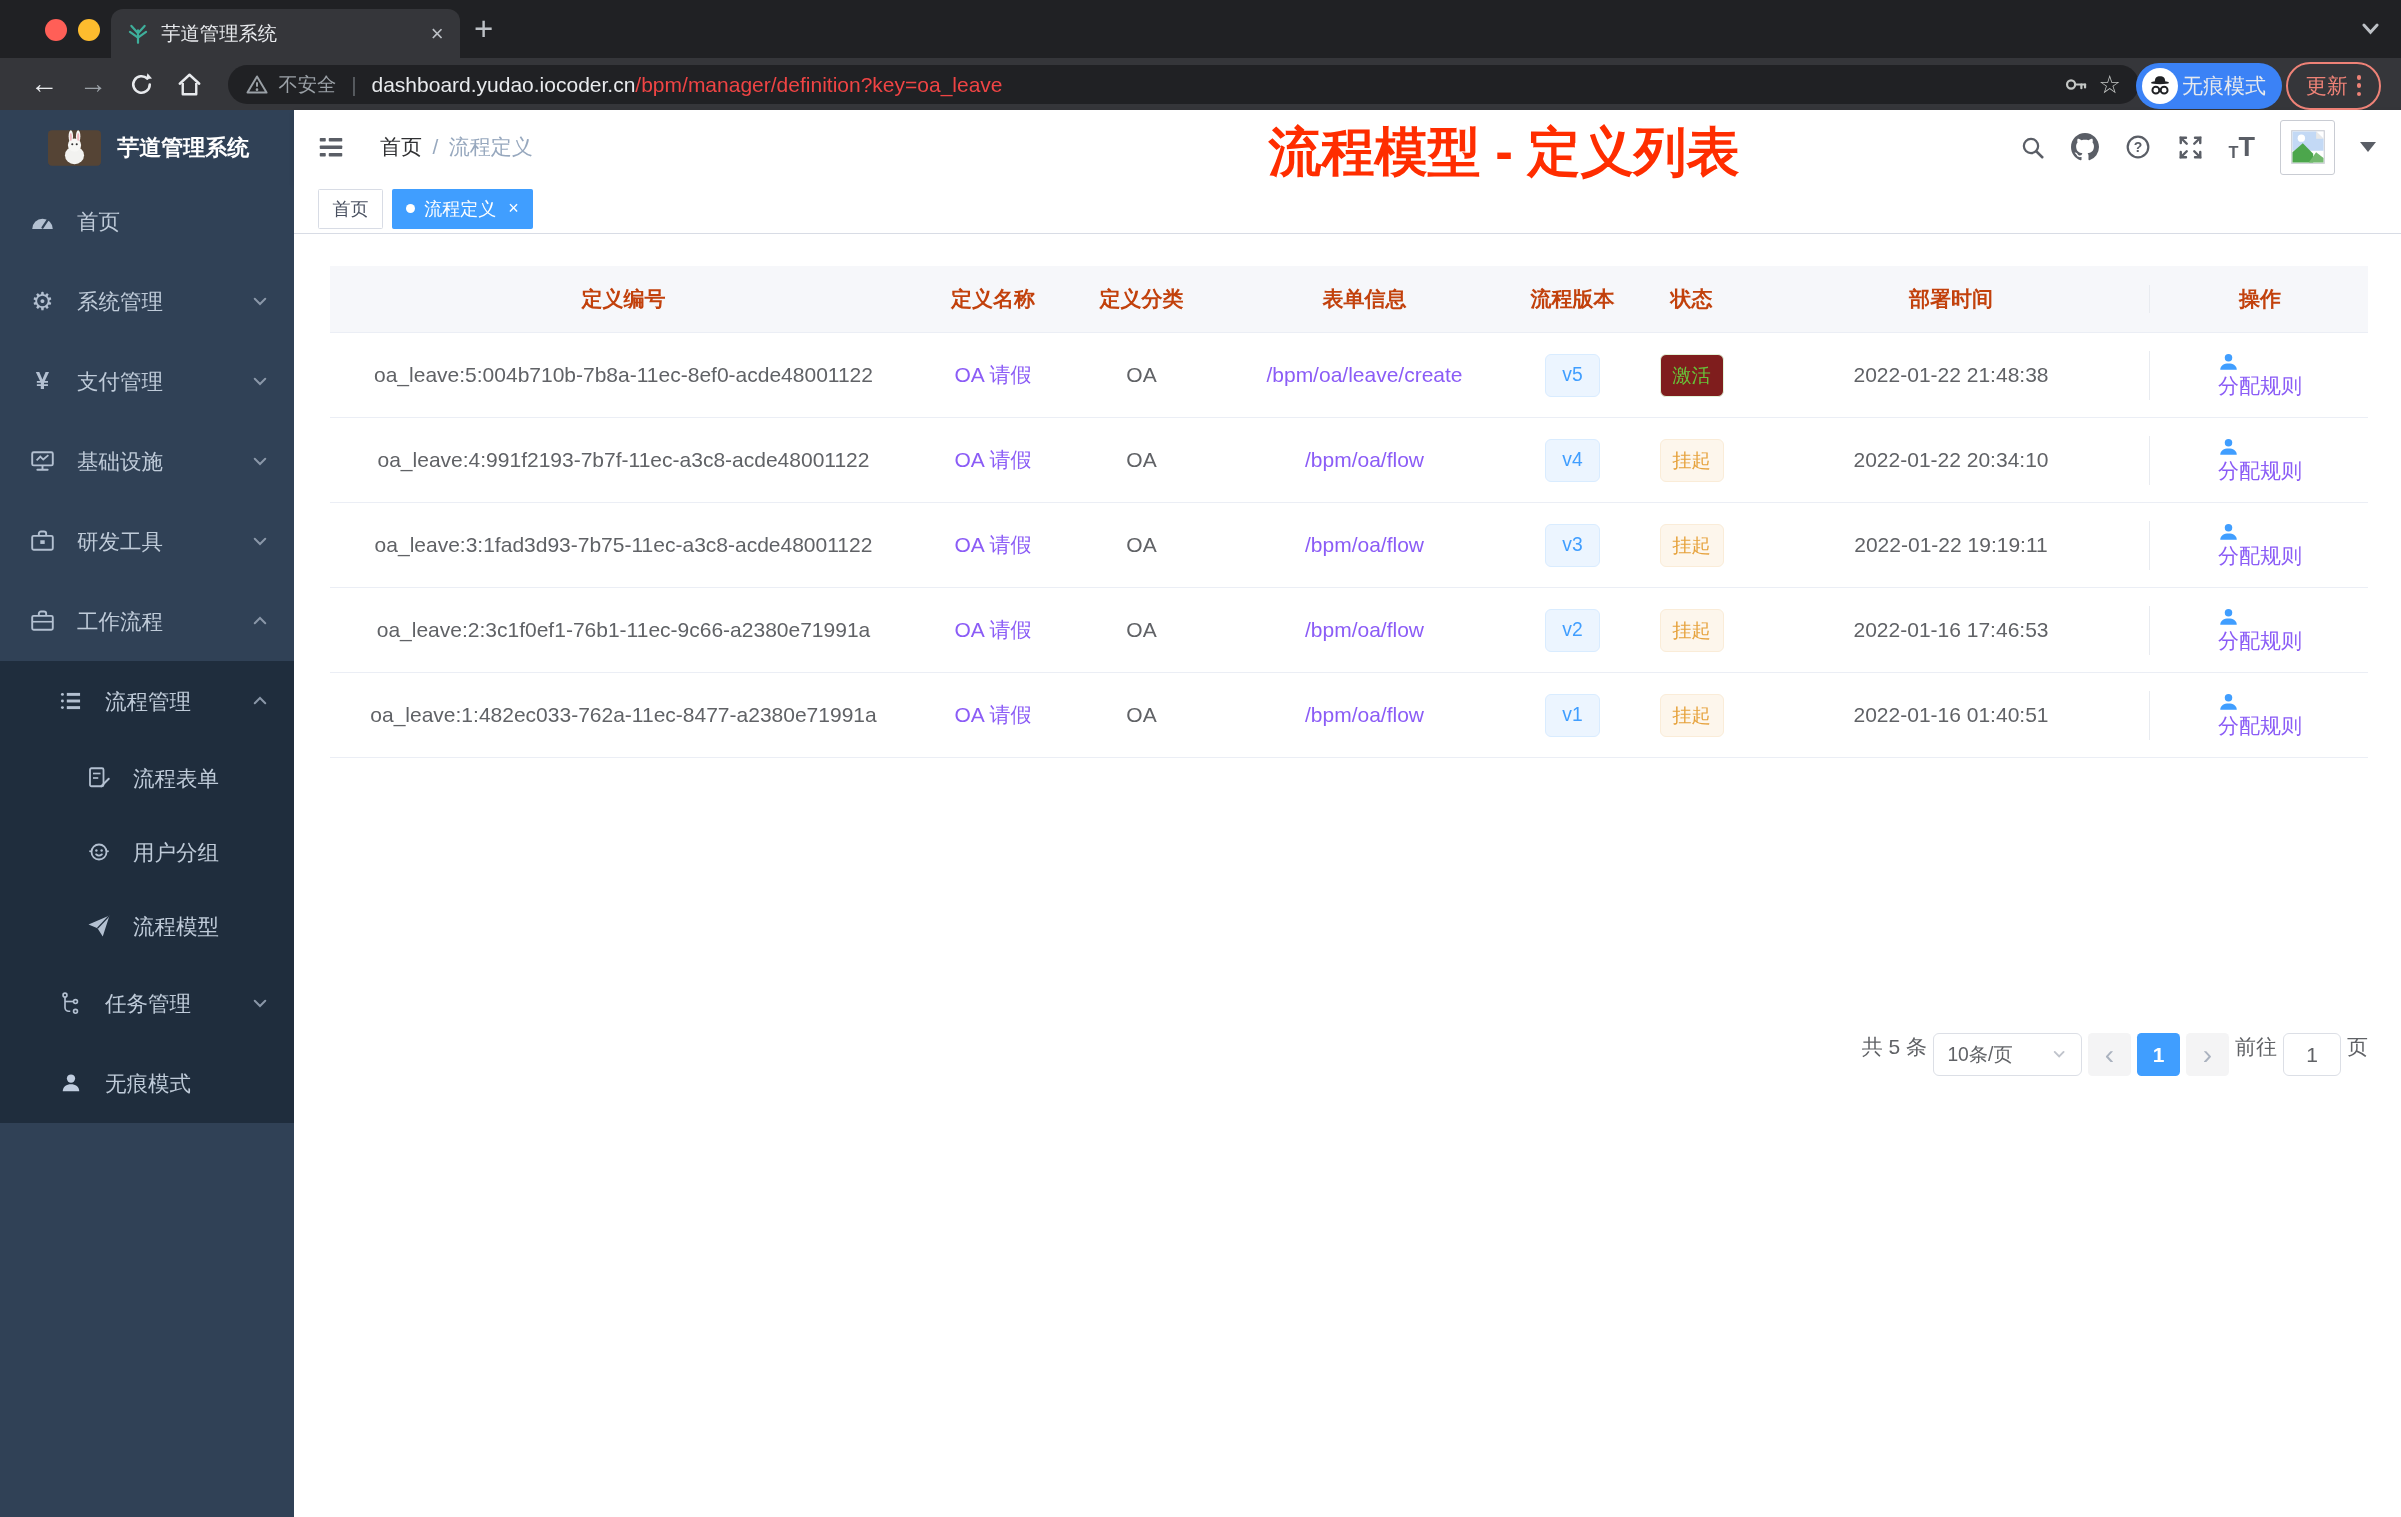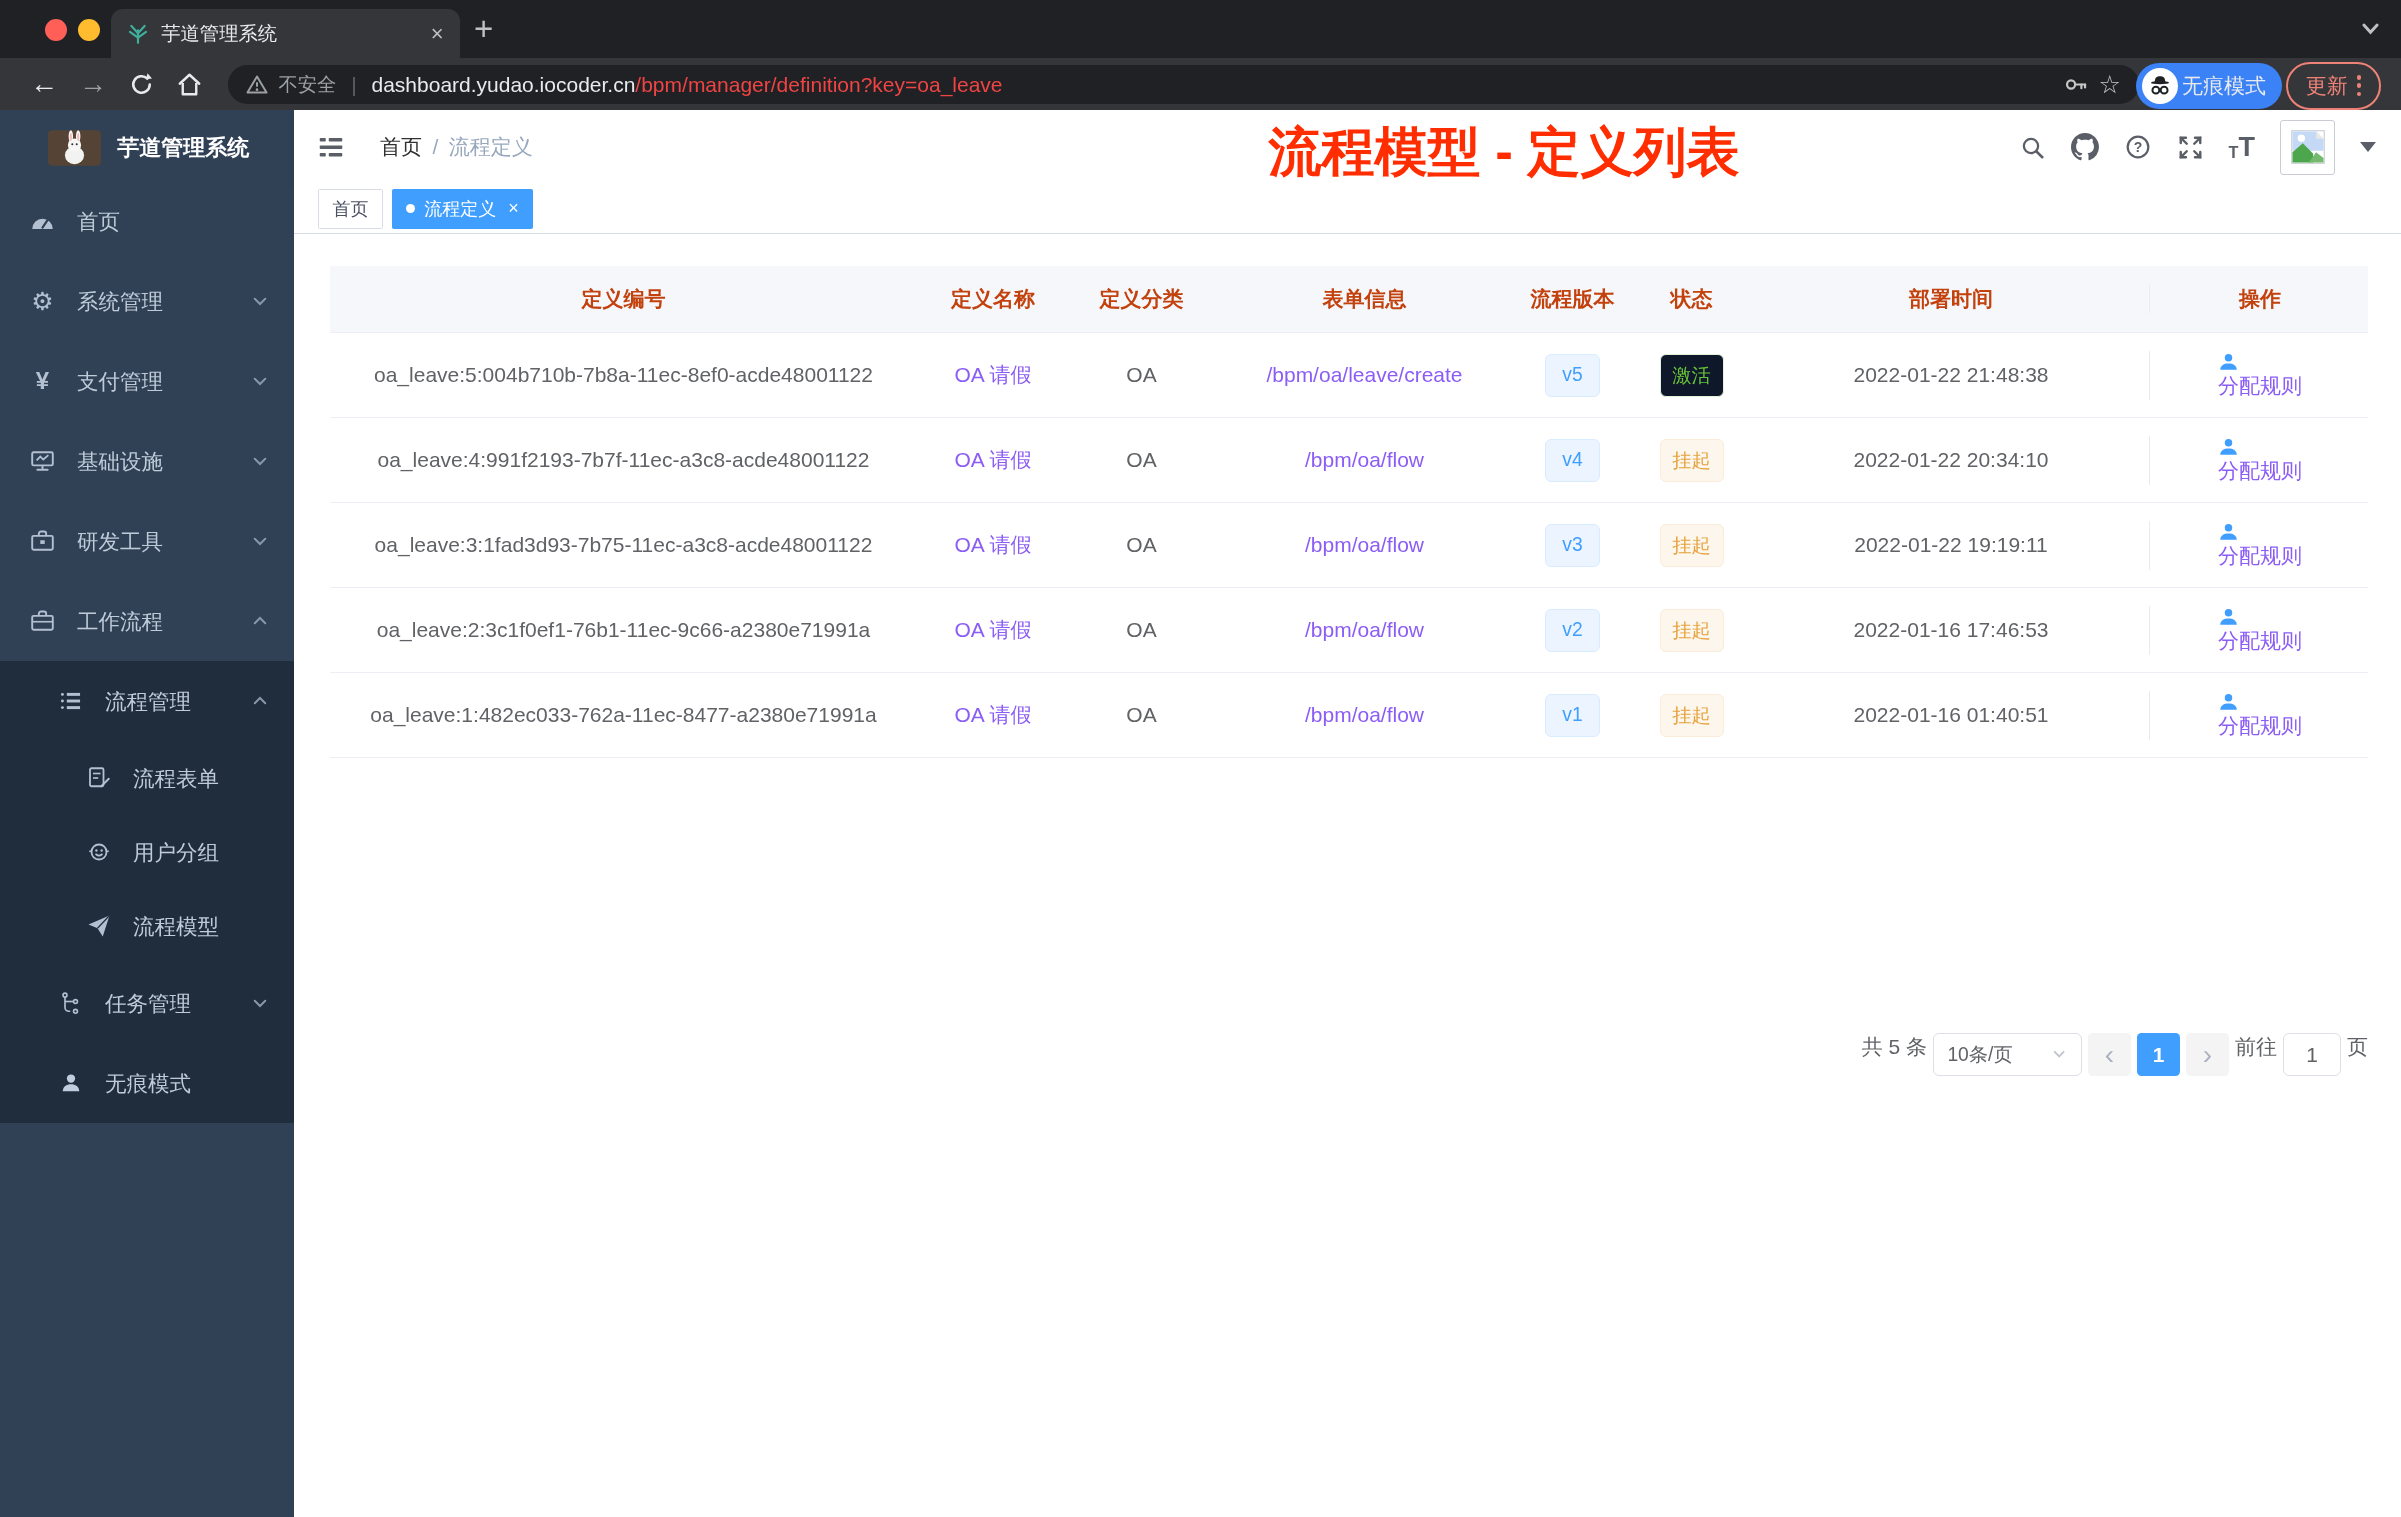--- a/index.html
+++ b/index.html
@@ -90,21 +90,21 @@
   .thead { background:#f6f7fa; font-weight:600; color:#c2410c; height:67px; border-bottom:1.5px solid #ebeef5; display:flex; align-items:center; }
   .tbody-row { height:85px; }
   .cell { text-align:center; flex:none; display:flex; align-items:center; justify-content:center; gap:7.4px; }
   .c1{width:587px;} .c2{width:152px;} .c3{width:145px;} .c4{width:301px;}
   .c5{width:115px;} .c6{width:123px;} .c7{width:396px;} .c8{width:221px; border-left:1.5px solid #e8ebf0;}
   .link { color:#8b5cf6; cursor:pointer; }
   .vtag { min-width:55px; height:43px; padding:0 10.4px; background:#ecf5ff; border:1.5px solid #d9ecff; border-radius:6px;
           color:#409eff; font-size:19.3px; display:inline-flex; align-items:center; justify-content:center; }
   .stag { min-width:64px; height:43px; padding:0 10.4px; border-radius:6px; font-size:19.3px;
           display:inline-flex; align-items:center; justify-content:center; }
-  .stag.success { background:#0f172a; border:1.5px solid #e1f3d8; color:#67c23a; }
+  .stag.success { background:#7f1d1d; border:1.5px solid #e1f3d8; color:#67c23a; }
   .stag.warning { background:#fdf6ec; border:1.5px solid #faecd8; color:#e6a23c; }
 
   .pager { position:absolute; left:36px; top:798px; width:2038px; display:flex; justify-content:flex-end;
            align-items:flex-start; gap:6px; font-size:21px; color:#606266; }
   .psel { width:149px; height:43px; border:1.5px solid #dcdfe6; border-radius:6px; display:flex; align-items:center;
           justify-content:space-between; padding:0 13.4px; font-size:19.3px; color:#606266; }
   .pbtn { width:43px; height:43px; border-radius:4.5px; background:#f4f4f5; color:#aab2bf; font-size:28px;
           display:flex; align-items:center; justify-content:center; }
   .pbtn.cur { background:#409eff; color:#fff; font-size:21px; font-weight:600; }
   .goto-input { width:58px; height:43px; border:1.5px solid #dcdfe6; border-radius:6px; text-align:center;

